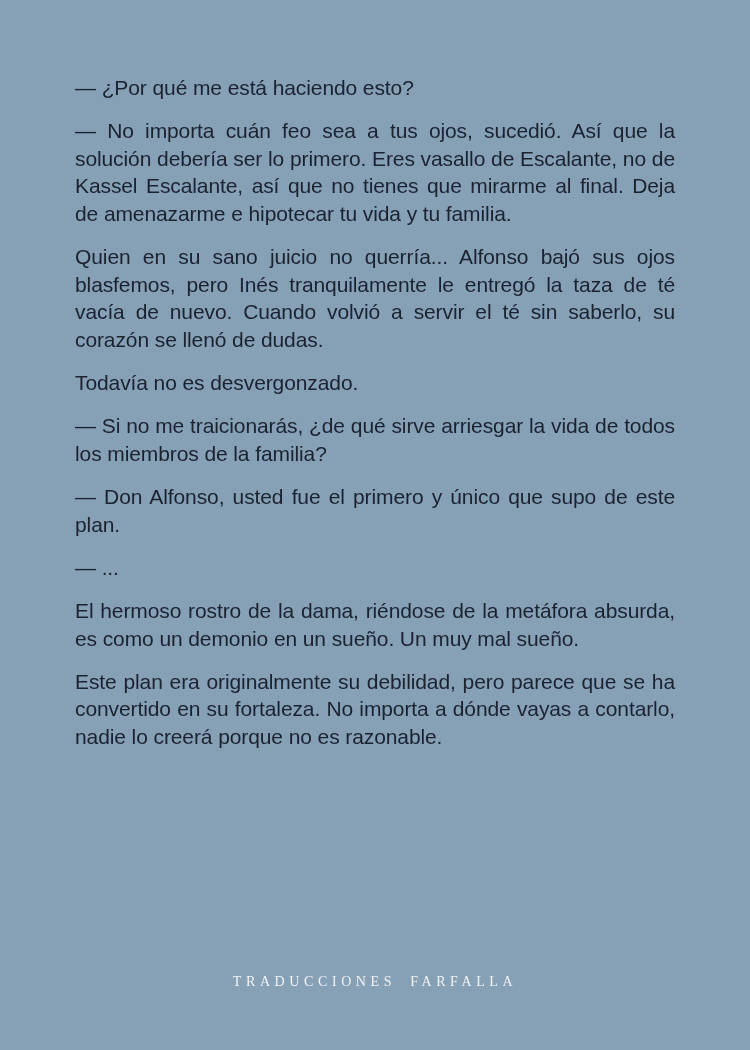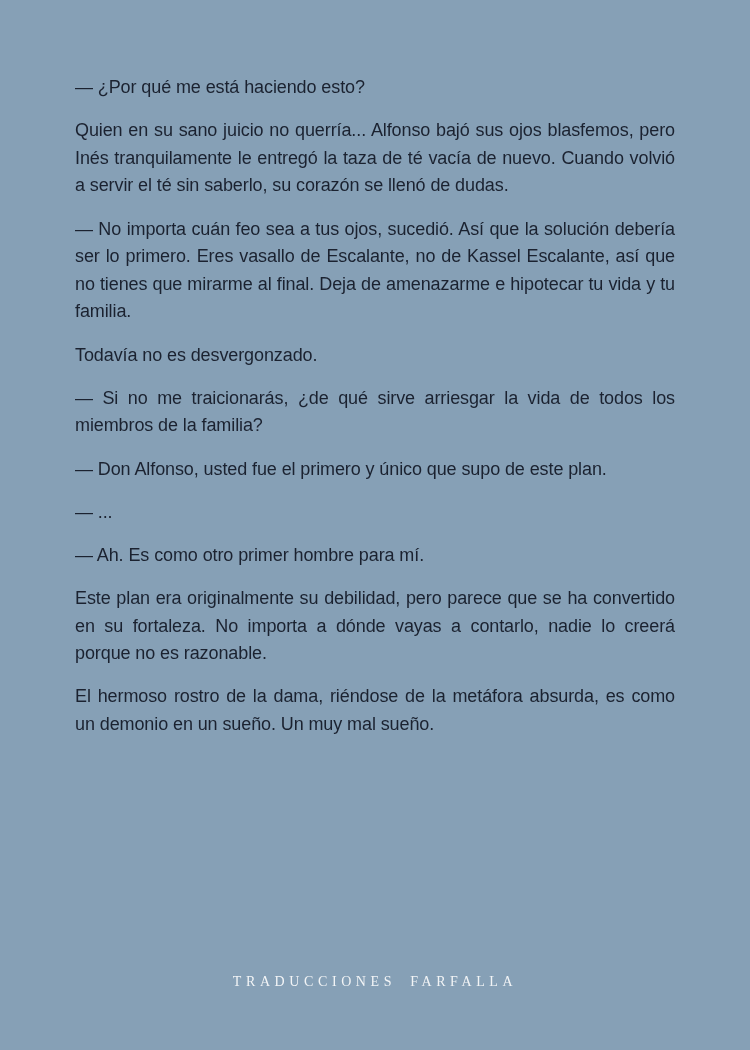--- a/index.html
+++ b/index.html
@@ -14,21 +14,21 @@
       overflow: hidden;
     }
     .page {
       position: absolute;
       left: 75px;
       top: 74px;
       width: 600px;
     }
     .para {
       font-family: "Liberation Sans", sans-serif;
-      font-size: 18px;
+      font-size: 21px;
       line-height: 27.6px;
       color: #1b2230;
       margin: 0 0 15.6px 0;
       text-align: justify;
       letter-spacing: -0.1px;
     }
     .para.nojust {
       text-align: left;
     }
     .footer {
@@ -44,26 +44,25 @@
     }
     .footer .w2 {
       margin-left: 14px;
     }
   </style>
 </head>
 <body>
 
 <div class="page">
   <p class="para nojust">— ¿Por qué me está haciendo esto?</p>
+  <p class="para">— No importa cuán feo sea a tus ojos, sucedió. Así que la solución debería ser lo primero. Eres vasallo de Escalante, no de Kassel Escalante, así que no tienes que mirarme al final. Deja de amenazarme e hipotecar tu vida y tu familia.</p>
   <p class="para">Quien en su sano juicio no querría... Alfonso bajó sus ojos blasfemos, pero Inés tranquilamente le entregó la taza de té vacía de nuevo. Cuando volvió a servir el té sin saberlo, su corazón se llenó de dudas.</p>
-  <p class="para">— No importa cuán feo sea a tus ojos, sucedió. Así que la solución debería ser lo primero. Eres vasallo de Escalante, no de Kassel Escalante, así que no tienes que mirarme al final. Deja de amenazarme e hipotecar tu vida y tu familia.</p>
   <p class="para nojust">Todavía no es desvergonzado.</p>
   <p class="para">— Si no me traicionarás, ¿de qué sirve arriesgar la vida de todos los miembros de la familia?</p>
   <p class="para">— Don Alfonso, usted fue el primero y único que supo de este plan.</p>
   <p class="para nojust">— ...</p>
-  <p class="para nojust">— Ah. Es como otro primer hombre para mí.</p>
+  <p class="para">El hermoso rostro de la dama, riéndose de la metáfora absurda, es como un demonio en un sueño. Un muy mal sueño.</p>
   <p class="para">Este plan era originalmente su debilidad, pero parece que se ha convertido en su fortaleza. No importa a dónde vayas a contarlo, nadie lo creerá porque no es razonable.</p>
-  <p class="para">El hermoso rostro de la dama, riéndose de la metáfora absurda, es como un demonio en un sueño. Un muy mal sueño.</p>
 </div>
 
 <div class="footer">
   <span>TRADUCCIONES</span><span class="w2">FARFALLA</span>
 </div>
 
 </body></html>

